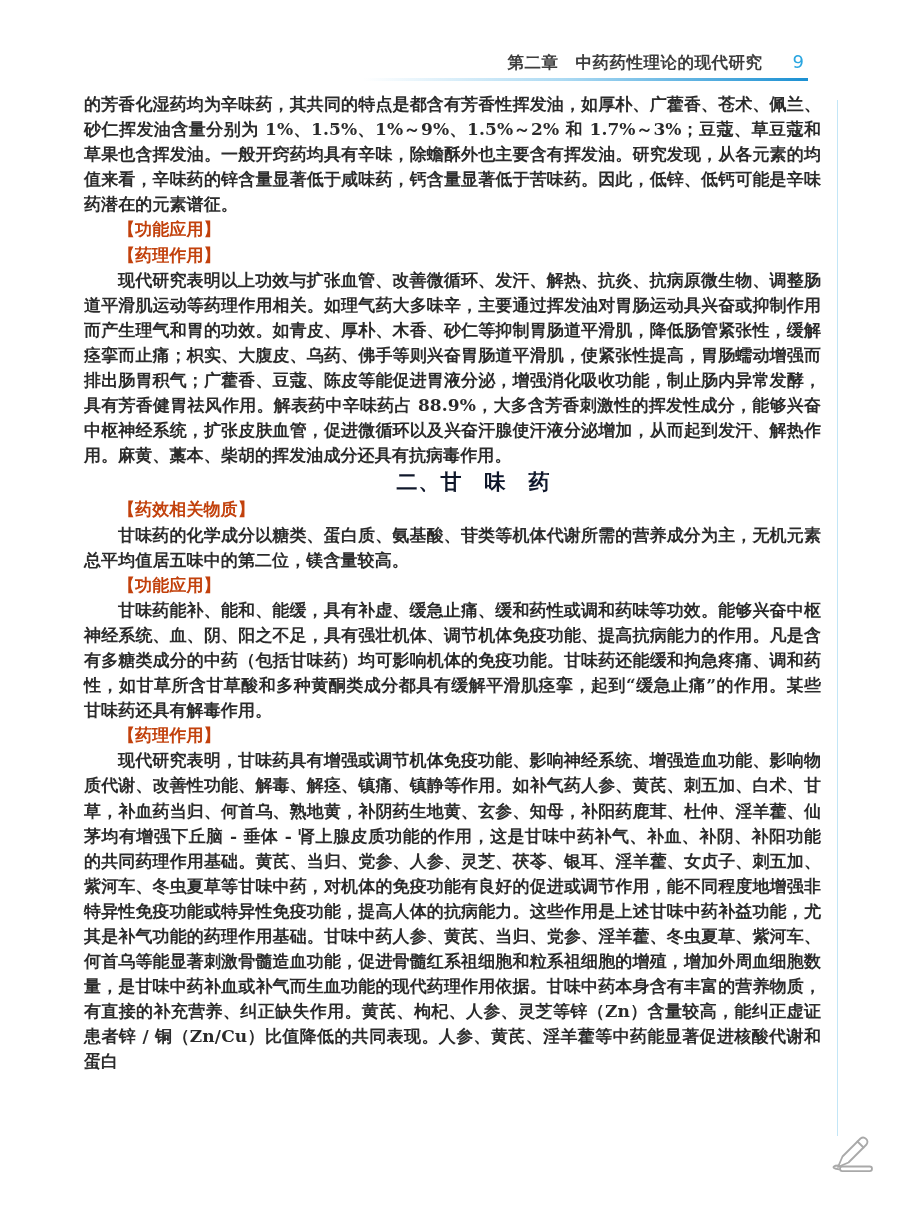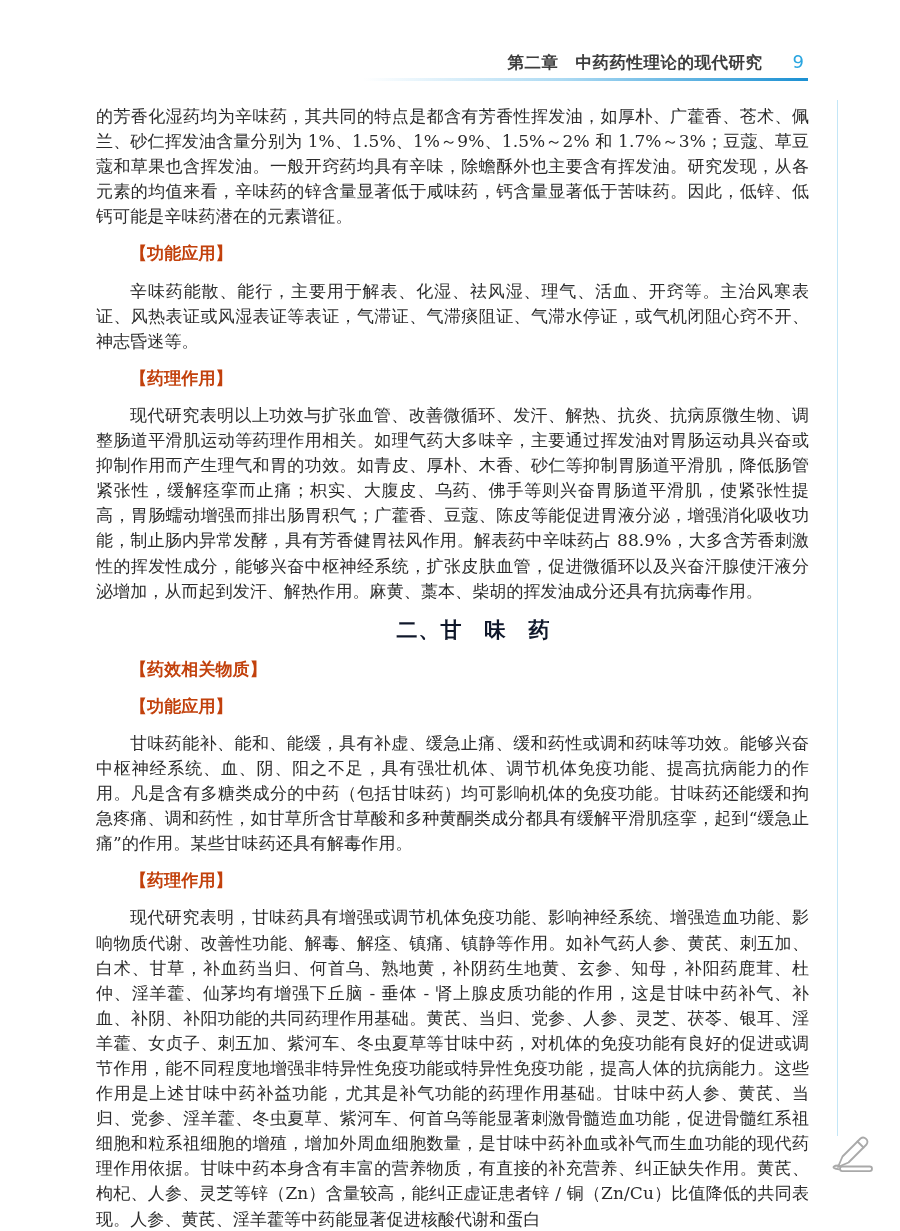--- a/index.html
+++ b/index.html
@@ -55,21 +55,21 @@
   .body-text {
     position: absolute;
     top: 92px; left: 84px;
     width: 737px;
     font-size: 17px;
     line-height: 25.1px;
     color: #2b2b2b;
     text-align: justify;
     letter-spacing: 0.1px;
   }
-  .body-text p { margin: 12px; text-indent: 2em; }
+  .body-text p { margin: 0; text-indent: 2em; font-weight: bold; }
   .body-text p.no-indent { text-indent: 0; }
 
   .section-label {
     margin: 1px 0;
     text-indent: 1.8em;
     font-family: "DejaVu Sans", "Liberation Sans", sans-serif;
     font-weight: bold;
     font-size: 17px;
     line-height: 25.1px;
     color: #c2410c;
@@ -102,25 +102,25 @@
     <span class="chapter-title">第二章　中药药性理论的现代研究</span>
     <span class="folio">9</span>
   </div>
   <div class="head-rule"></div>
 
   <div class="margin-guide"></div>
 
   <div class="body-text">
     <p class="no-indent">的芳香化湿药均为辛味药，其共同的特点是都含有芳香性挥发油，如厚朴、广藿香、苍术、佩兰、砂仁挥发油含量分别为 1%、1.5%、1%～9%、1.5%～2% 和 1.7%～3%；豆蔻、草豆蔻和草果也含挥发油。一般开窍药均具有辛味，除蟾酥外也主要含有挥发油。研究发现，从各元素的均值来看，辛味药的锌含量显著低于咸味药，钙含量显著低于苦味药。因此，低锌、低钙可能是辛味药潜在的元素谱征。</p>
     <p class="section-label">【功能应用】</p>
-    <p>辛味药能散、能行，主要用于解表、化湿、祛风湿、理气、活血、开窍等。主治风寒表证、风热表证或风湿表证等表证，气滞证、气滞痰阻证、气滞水停证，或气机闭阻心窍不开、神志昏迷等。</p>
     <p class="section-label">【药理作用】</p>
     <p>现代研究表明以上功效与扩张血管、改善微循环、发汗、解热、抗炎、抗病原微生物、调整肠道平滑肌运动等药理作用相关。如理气药大多味辛，主要通过挥发油对胃肠运动具兴奋或抑制作用而产生理气和胃的功效。如青皮、厚朴、木香、砂仁等抑制胃肠道平滑肌，降低肠管紧张性，缓解痉挛而止痛；枳实、大腹皮、乌药、佛手等则兴奋胃肠道平滑肌，使紧张性提高，胃肠蠕动增强而排出肠胃积气；广藿香、豆蔻、陈皮等能促进胃液分泌，增强消化吸收功能，制止肠内异常发酵，具有芳香健胃祛风作用。解表药中辛味药占 88.9%，大多含芳香刺激性的挥发性成分，能够兴奋中枢神经系统，扩张皮肤血管，促进微循环以及兴奋汗腺使汗液分泌增加，从而起到发汗、解热作用。麻黄、藁本、柴胡的挥发油成分还具有抗病毒作用。</p>
     <p class="section-heading">二、甘　味　药</p>
     <p class="section-label">【药效相关物质】</p>
+    <p>甘味药的化学成分以糖类、蛋白质、氨基酸、苷类等机体代谢所需的营养成分为主，无机元素总平均值居五味中的第二位，镁含量较高。</p>
     <p class="section-label">【功能应用】</p>
     <p>甘味药能补、能和、能缓，具有补虚、缓急止痛、缓和药性或调和药味等功效。能够兴奋中枢神经系统、血、阴、阳之不足，具有强壮机体、调节机体免疫功能、提高抗病能力的作用。凡是含有多糖类成分的中药（包括甘味药）均可影响机体的免疫功能。甘味药还能缓和拘急疼痛、调和药性，如甘草所含甘草酸和多种黄酮类成分都具有缓解平滑肌痉挛，起到“缓急止痛”的作用。某些甘味药还具有解毒作用。</p>
     <p class="section-label">【药理作用】</p>
     <p>现代研究表明，甘味药具有增强或调节机体免疫功能、影响神经系统、增强造血功能、影响物质代谢、改善性功能、解毒、解痉、镇痛、镇静等作用。如补气药人参、黄芪、刺五加、白术、甘草，补血药当归、何首乌、熟地黄，补阴药生地黄、玄参、知母，补阳药鹿茸、杜仲、淫羊藿、仙茅均有增强下丘脑 - 垂体 - 肾上腺皮质功能的作用，这是甘味中药补气、补血、补阴、补阳功能的共同药理作用基础。黄芪、当归、党参、人参、灵芝、茯苓、银耳、淫羊藿、女贞子、刺五加、紫河车、冬虫夏草等甘味中药，对机体的免疫功能有良好的促进或调节作用，能不同程度地增强非特异性免疫功能或特异性免疫功能，提高人体的抗病能力。这些作用是上述甘味中药补益功能，尤其是补气功能的药理作用基础。甘味中药人参、黄芪、当归、党参、淫羊藿、冬虫夏草、紫河车、何首乌等能显著刺激骨髓造血功能，促进骨髓红系祖细胞和粒系祖细胞的增殖，增加外周血细胞数量，是甘味中药补血或补气而生血功能的现代药理作用依据。甘味中药本身含有丰富的营养物质，有直接的补充营养、纠正缺失作用。黄芪、枸杞、人参、灵芝等锌（Zn）含量较高，能纠正虚证患者锌 / 铜（Zn/Cu）比值降低的共同表现。人参、黄芪、淫羊藿等中药能显著促进核酸代谢和蛋白</p>
   </div>
 
   <div class="pencil-ornament">
     <svg width="56" height="48" viewBox="0 0 56 48" xmlns="http://www.w3.org/2000/svg">
       <g fill="none" stroke="#a9a9a9" stroke-width="1.8" stroke-linejoin="round" stroke-linecap="round">
 

